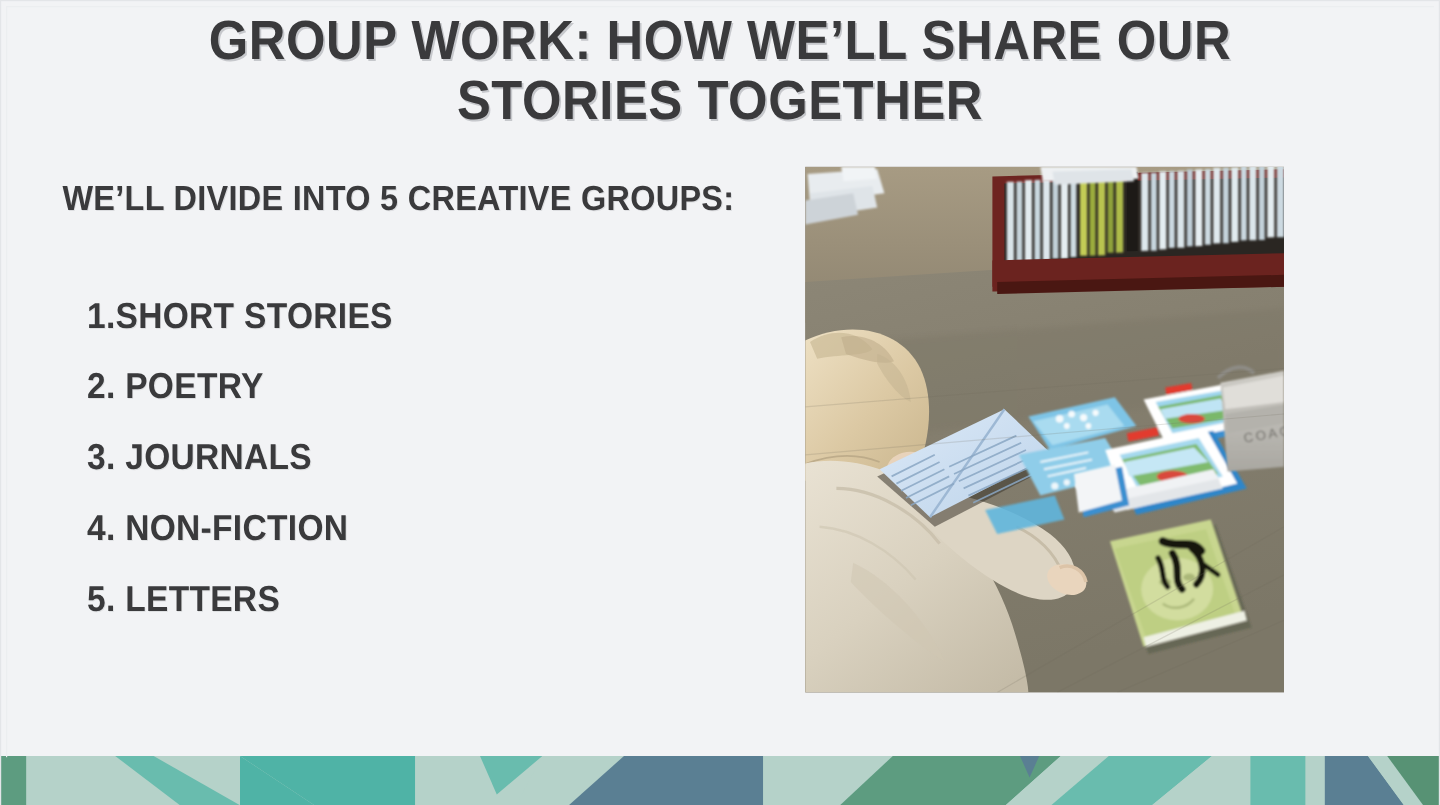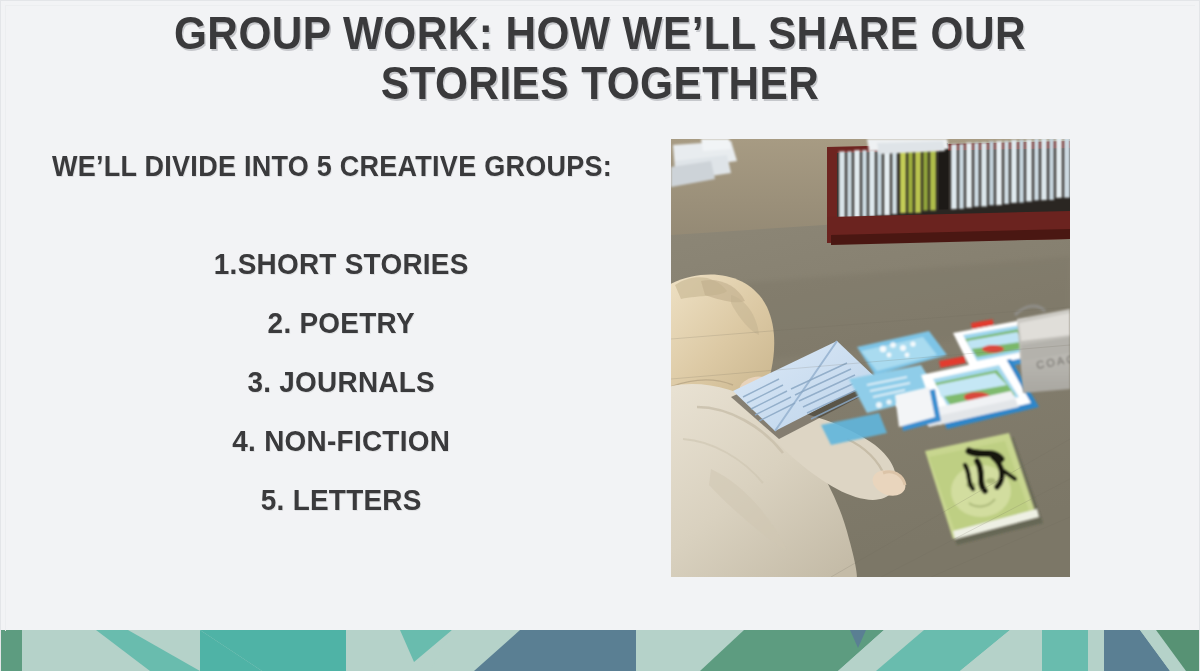--- a/index.html
+++ b/index.html
@@ -50,21 +50,20 @@
     white-space:pre-line;
     z-index:10;
   }
 
   
   #body-col {
     position:absolute;
     left:52px; top:150px;
     width:600px;
     z-index:10;
-    text-align:center;
   }
   #lead-line {
     font-family:"Liberation Sans Narrow","Liberation Sans", sans-serif;
     font-weight:bold;
     font-size:29px;
     line-height:32px;
     letter-spacing:0.3px;
     color:#3a3a3c;
     transform:scaleX(0.93);
     transform-origin:left top;

